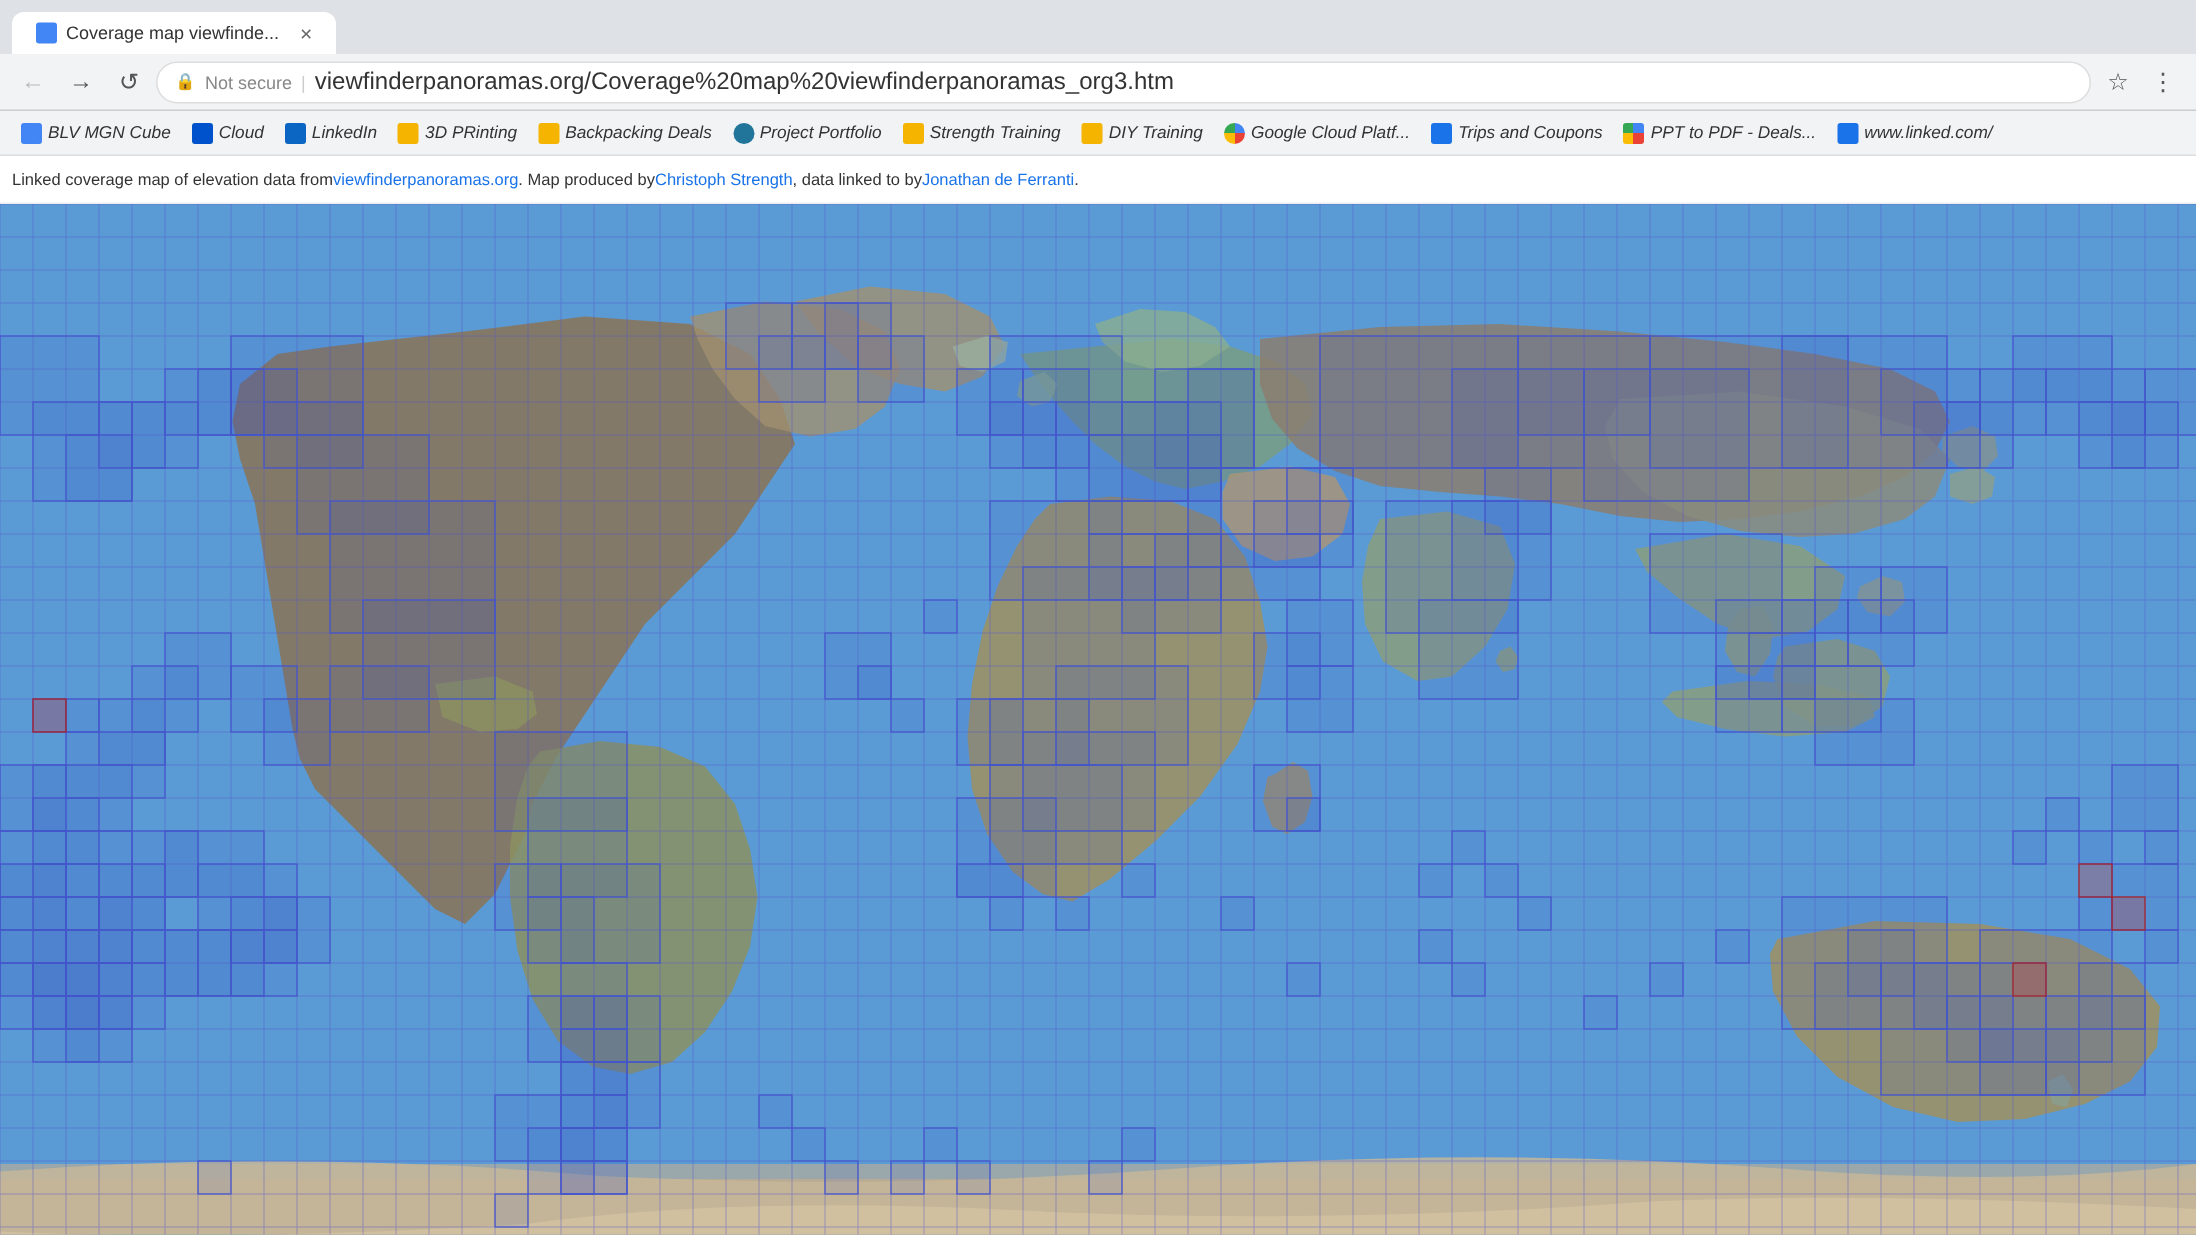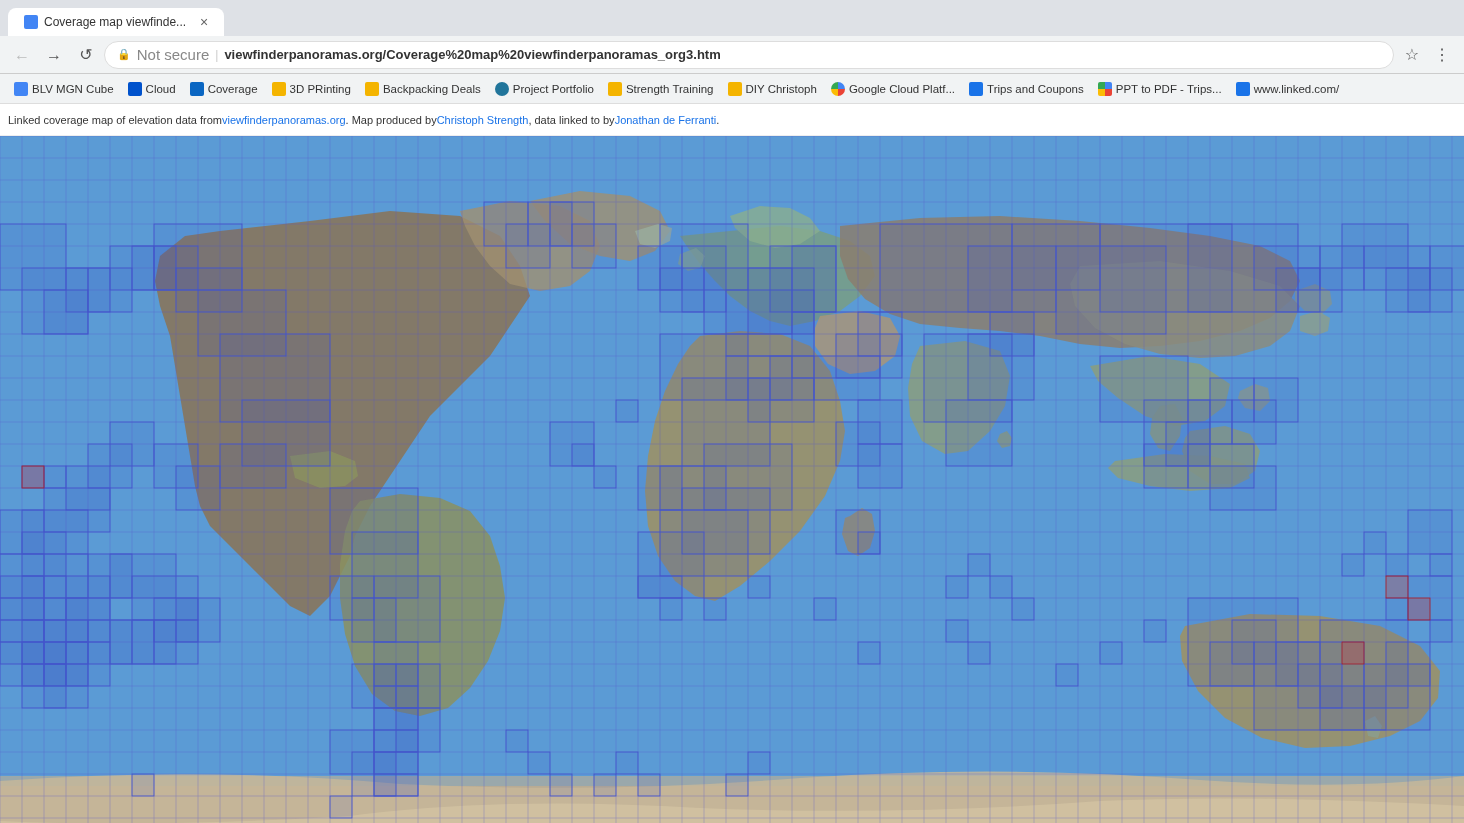--- a/index.html
+++ b/index.html
@@ -10,26 +10,26 @@
     .tab-active { background: white; border-radius: 8px 8px 0 0; padding: 6px 16px; font-size: 12px; color: #333; display: flex; align-items: center; gap: 6px; max-width: 220px; white-space: nowrap; overflow: hidden; }
     .tab-favicon { width: 14px; height: 14px; background: #4285f4; border-radius: 2px; flex-shrink: 0; }
     .tab-close { margin-left: 8px; color: #666; font-size: 14px; cursor: pointer; }
 
     
     .nav-bar { display: flex; align-items: center; background: #f1f3f4; padding: 4px 8px; height: 38px; gap: 4px; border-bottom: 1px solid #ccc; }
     .nav-btn { width: 28px; height: 28px; border: none; background: transparent; cursor: pointer; border-radius: 50%; display: flex; align-items: center; justify-content: center; color: #555; font-size: 16px; }
     .nav-btn.disabled { color: #bbb; cursor: default; }
     .address-bar { flex: 1; height: 28px; background: white; border: 1px solid #ddd; border-radius: 14px; display: flex; align-items: center; padding: 0 12px; font-size: 12px; color: #333; gap: 6px; }
     .lock-icon { color: #888; font-size: 11px; }
-    .not-secure { color: #888; font-size: 15px; white-space: nowrap; }
-    .address-text { color: #333; font-size: 13px; flex: 1; font-weight: bold; }
+    .not-secure { color: #888; font-size: 12px; white-space: nowrap; }
+    .address-text { color: #333; font-size: 16px; flex: 1; }
     .nav-actions { display: flex; gap: 2px; }
 
     
-    .bookmarks-bar { display: flex; align-items: center; background: #f1f3f4; padding: 2px 8px; height: 30px; gap: 2px; border-bottom: 1px solid #ddd; overflow: hidden; }
+    .bookmarks-bar { display: flex; align-items: center; background: #f1f3f4; padding: 2px 8px; height: 30px; gap: 2px; border-bottom: 1px solid #ddd; overflow: hidden; font-style: italic; }
     .bookmark-item { display: flex; align-items: center; gap: 4px; padding: 2px 6px; border-radius: 4px; cursor: pointer; font-size: 11.5px; color: #333; white-space: nowrap; }
     .bookmark-icon { width: 14px; height: 14px; flex-shrink: 0; border-radius: 2px; }
     .bm-blue { background: #4285f4; }
     .bm-gg { background: #4285f4; }
 
     
     .info-bar { background: white; padding: 2px 8px; font-size: 11px; color: #333; height: 32px; display: flex; align-items: center; border-bottom: 1px solid #eee; }
     .info-bar a { color: #1a73e8; text-decoration: none; }
 
     
@@ -72,21 +72,21 @@
     <span>BLV MGN Cube</span>
   </div>
 
   <div class="bookmark-item">
     <div class="bookmark-icon" style="background:#0052cc;"></div>
     <span>Cloud</span>
   </div>
 
   <div class="bookmark-item">
     <div class="bookmark-icon" style="background:#0a66c2;"></div>
-    <span>Coverage</span>
+    <span>LinkedIn</span>
   </div>
 
   <div class="bookmark-item">
     <div class="bookmark-icon" style="background:#f4b400;"></div>
     <span>3D PRinting</span>
   </div>
 
   <div class="bookmark-item">
     <div class="bookmark-icon" style="background:#f4b400;"></div>
     <span>Backpacking Deals</span>
@@ -97,36 +97,36 @@
     <span>Project Portfolio</span>
   </div>
 
   <div class="bookmark-item">
     <div class="bookmark-icon" style="background:#f4b400;"></div>
     <span>Strength Training</span>
   </div>
 
   <div class="bookmark-item">
     <div class="bookmark-icon" style="background:#f4b400;"></div>
-    <span>DIY Christoph</span>
+    <span>DIY Training</span>
   </div>
 
   <div class="bookmark-item">
     <div class="bookmark-icon" style="background: conic-gradient(#4285f4 0deg 90deg, #ea4335 90deg 180deg, #fbbc05 180deg 270deg, #34a853 270deg 360deg);border-radius:50%;"></div>
     <span>Google Cloud Platf...</span>
   </div>
 
   <div class="bookmark-item">
     <div class="bookmark-icon" style="background:#1a73e8;"></div>
     <span>Trips and Coupons</span>
   </div>
 
   <div class="bookmark-item">
     <div class="bookmark-icon" style="background: conic-gradient(#4285f4 0deg 90deg, #ea4335 90deg 180deg, #fbbc05 180deg 270deg, #34a853 270deg 360deg); border-radius:2px;"></div>
-    <span>PPT to PDF - Trips...</span>
+    <span>PPT to PDF - Deals...</span>
   </div>
 
   <div class="bookmark-item">
     <div class="bookmark-icon" style="background:#1a73e8;"></div>
     <span>www.linked.com/</span>
   </div>
 </div>
 
 <div class="info-bar">
   <span>Linked coverage map of elevation data from </span>

